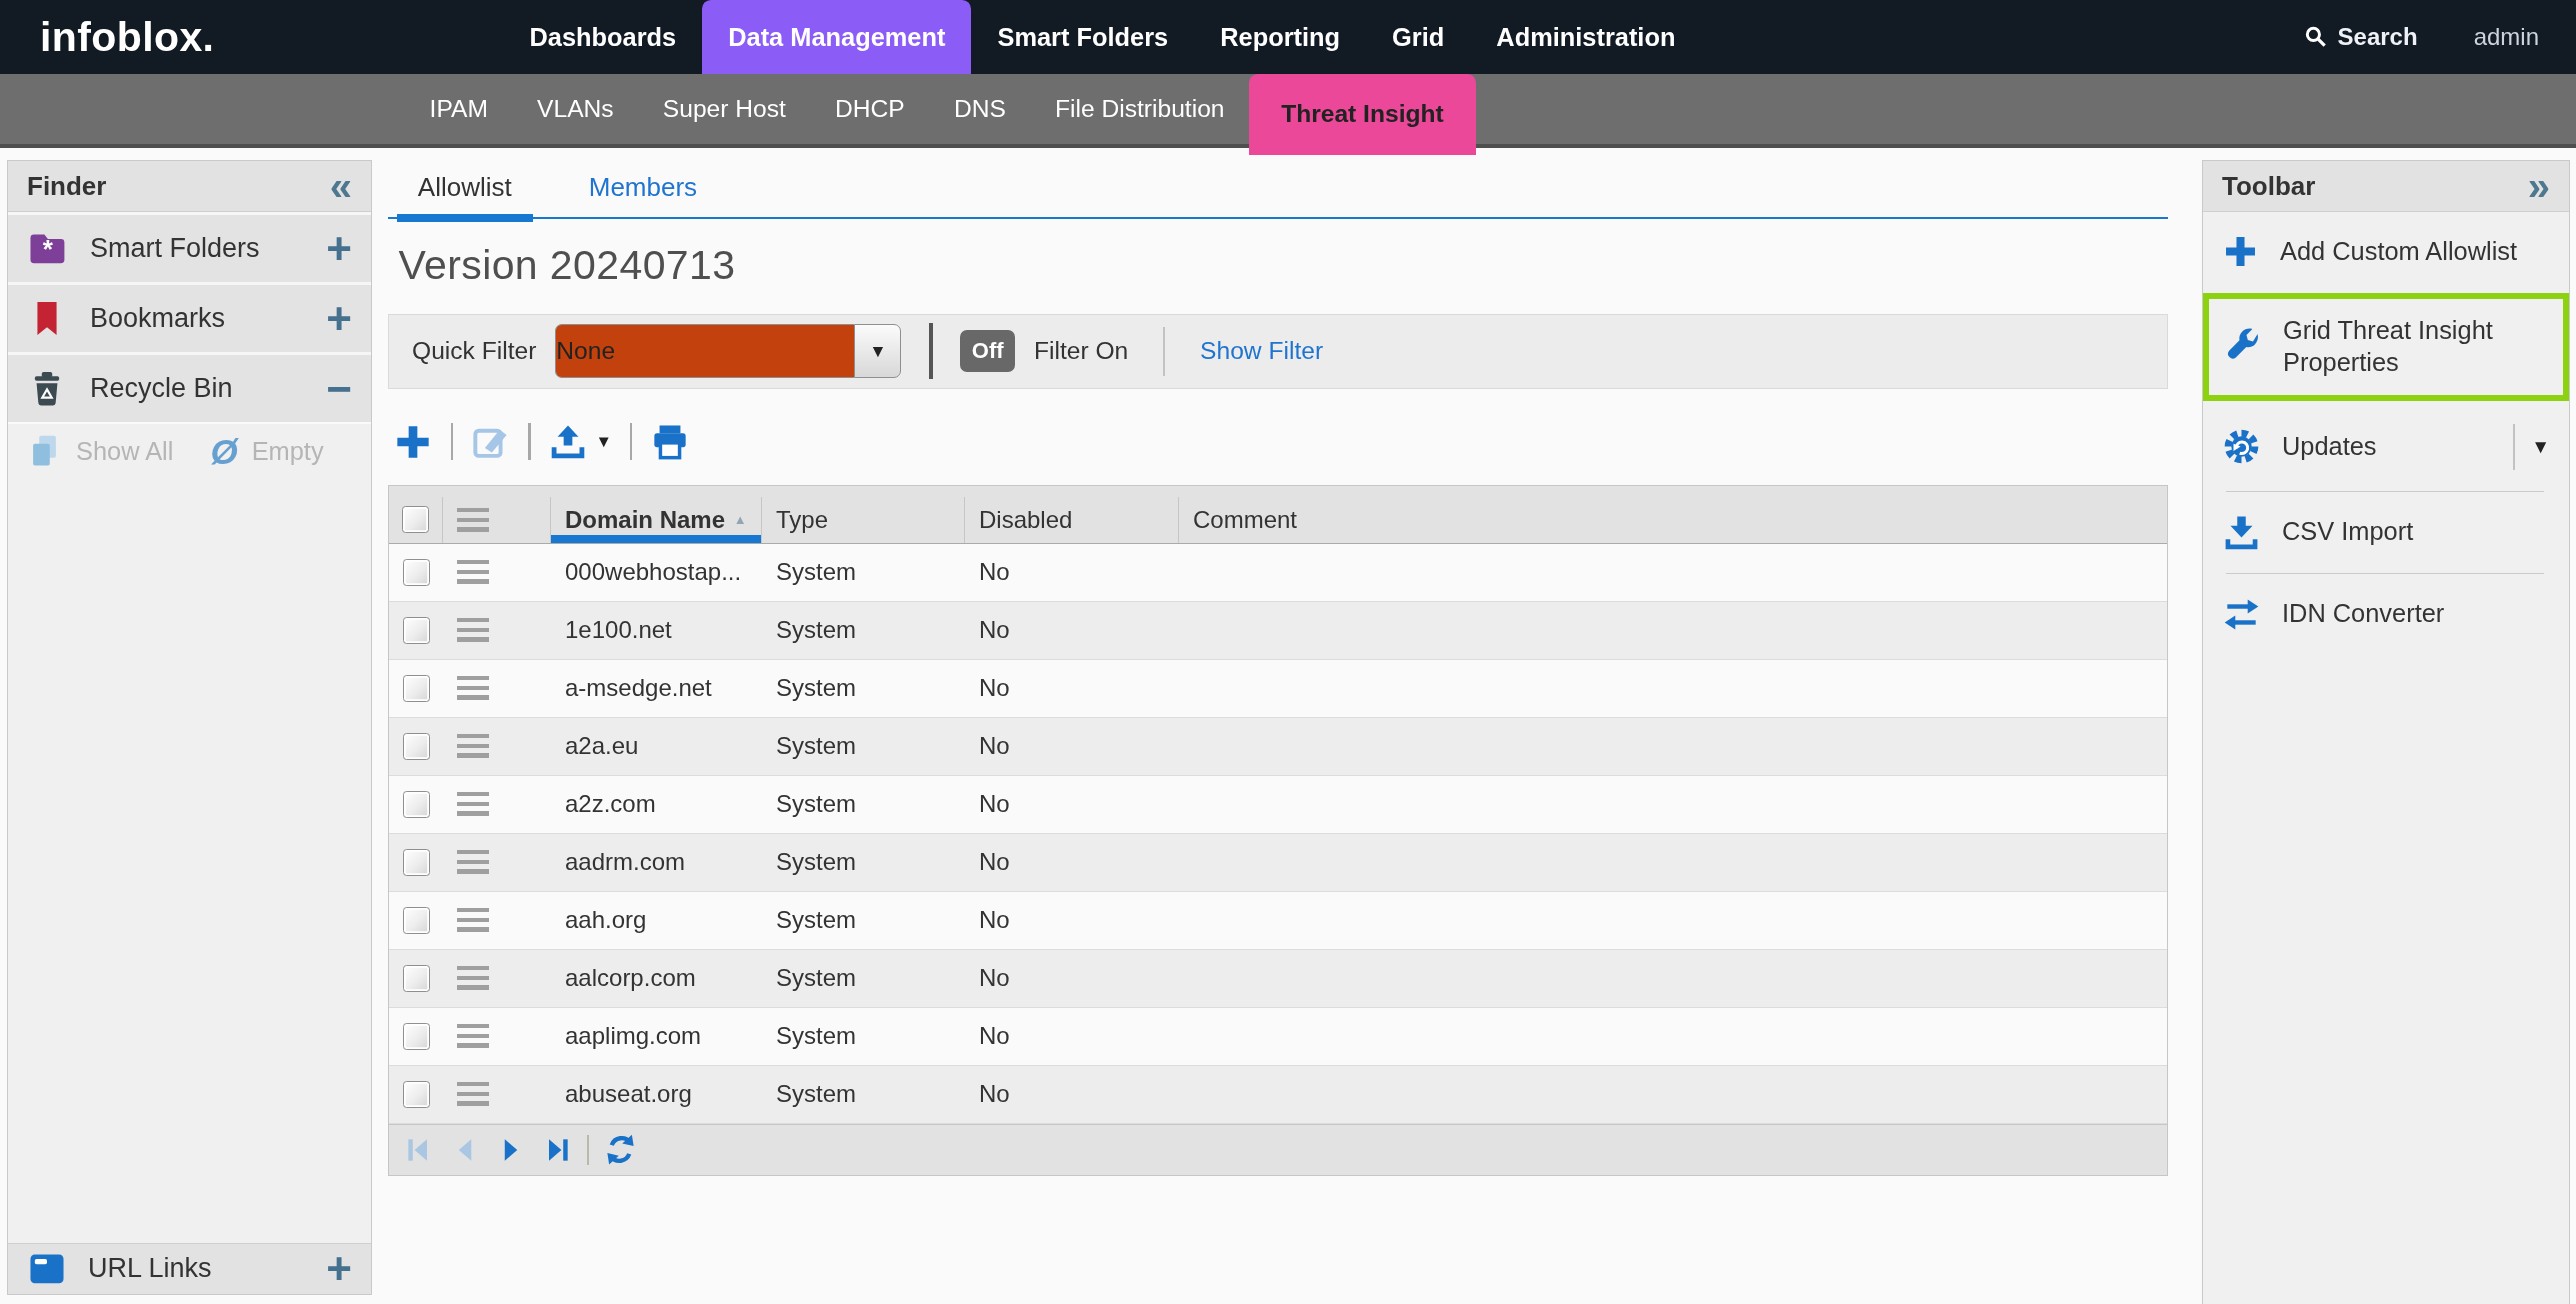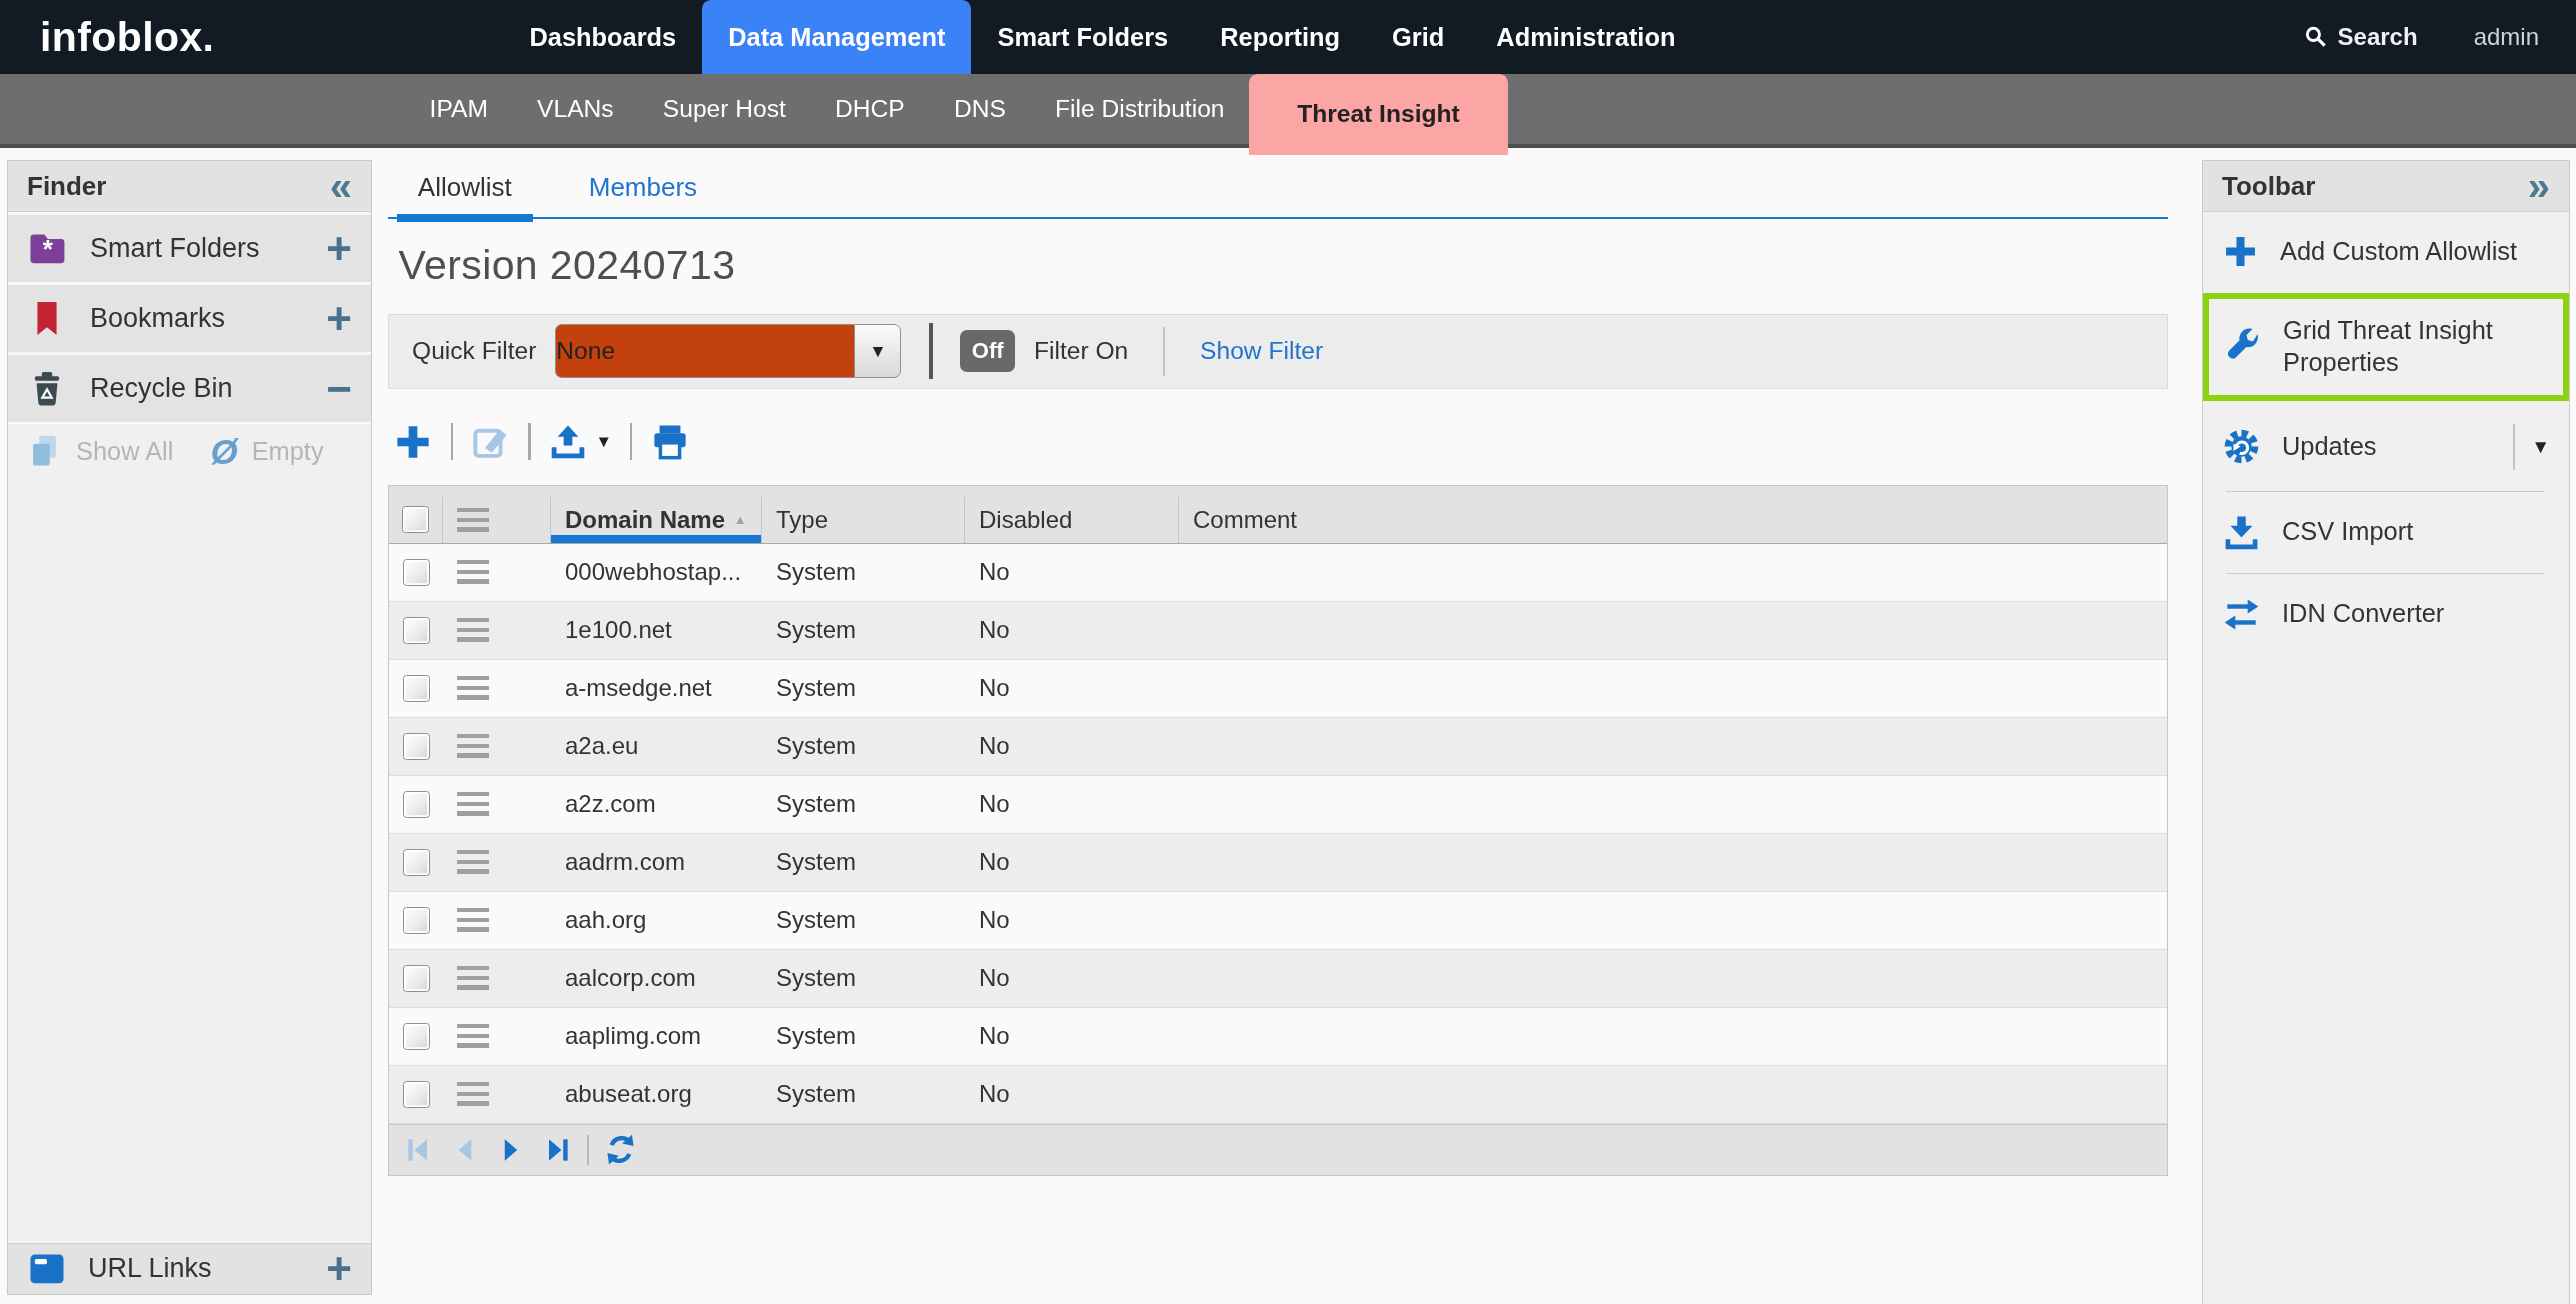--- a/index.html
+++ b/index.html
@@ -20,40 +20,40 @@
   }
   .logo{
     margin-left:40px; color:#fff; font-size:41px; font-weight:bold;
     letter-spacing:0.4px;
   }
   .topnav-items{ display:flex; height:74px; margin-left:289px; }
   .topnav-item{
     display:flex; align-items:center; padding:0 26px; height:74px;
     color:#fff; font-size:25.4px; font-weight:bold; cursor:pointer; white-space:nowrap;
   }
-  .topnav-item.active{ background:#3b82f6; border-radius:8.8px 8.8px 0 0; }
+  .topnav-item.active{ background:#8b5cf6; border-radius:8.8px 8.8px 0 0; }
   .topnav-right{ position:absolute; right:37px; top:0; height:74px; display:flex; align-items:center; gap:56px; }
   .search-box{ display:flex; align-items:center; gap:8.8px; color:#eef1f5; font-size:24px; font-weight:bold; cursor:pointer;}
   .user-name{ color:#cdd3db; font-size:24px; }
 
   
   #subnav{
     position:absolute; left:0; top:74px; right:0; height:74px;
     background:#6e6e6e; border-bottom:4.4px solid #4f4f4f;
     display:flex; align-items:center;
   }
   .subnav-items{ display:flex; align-items:center; height:74px; margin-left:405px; }
   .subnav-item{
     display:flex; align-items:center; padding:0 24.6px; height:74px;
     color:#fff; font-size:24.6px; cursor:pointer; white-space:nowrap;
   }
   .subnav-item.active{
-    background:#fca5a5; color:#222; font-weight:bold;
+    background:#ec4899; color:#222; font-weight:bold;
     border-radius:8.8px 8.8px 0 0; height:81px; position:relative; top:5.3px; z-index:3;
-    padding:0 48px;
+    padding:0 32px;
   }
 
   
   #sidebar{
     position:absolute; left:7px; top:160px; width:365px; bottom:10.5px;
     background:#f0f0f0; border:0.9px solid #c9c9c9;
   }
   .panel-header{
     height:51px; background:#e2e2e2; border-bottom:0.9px solid #cfcfcf;
     display:flex; align-items:center; justify-content:space-between; padding:0 19px;

